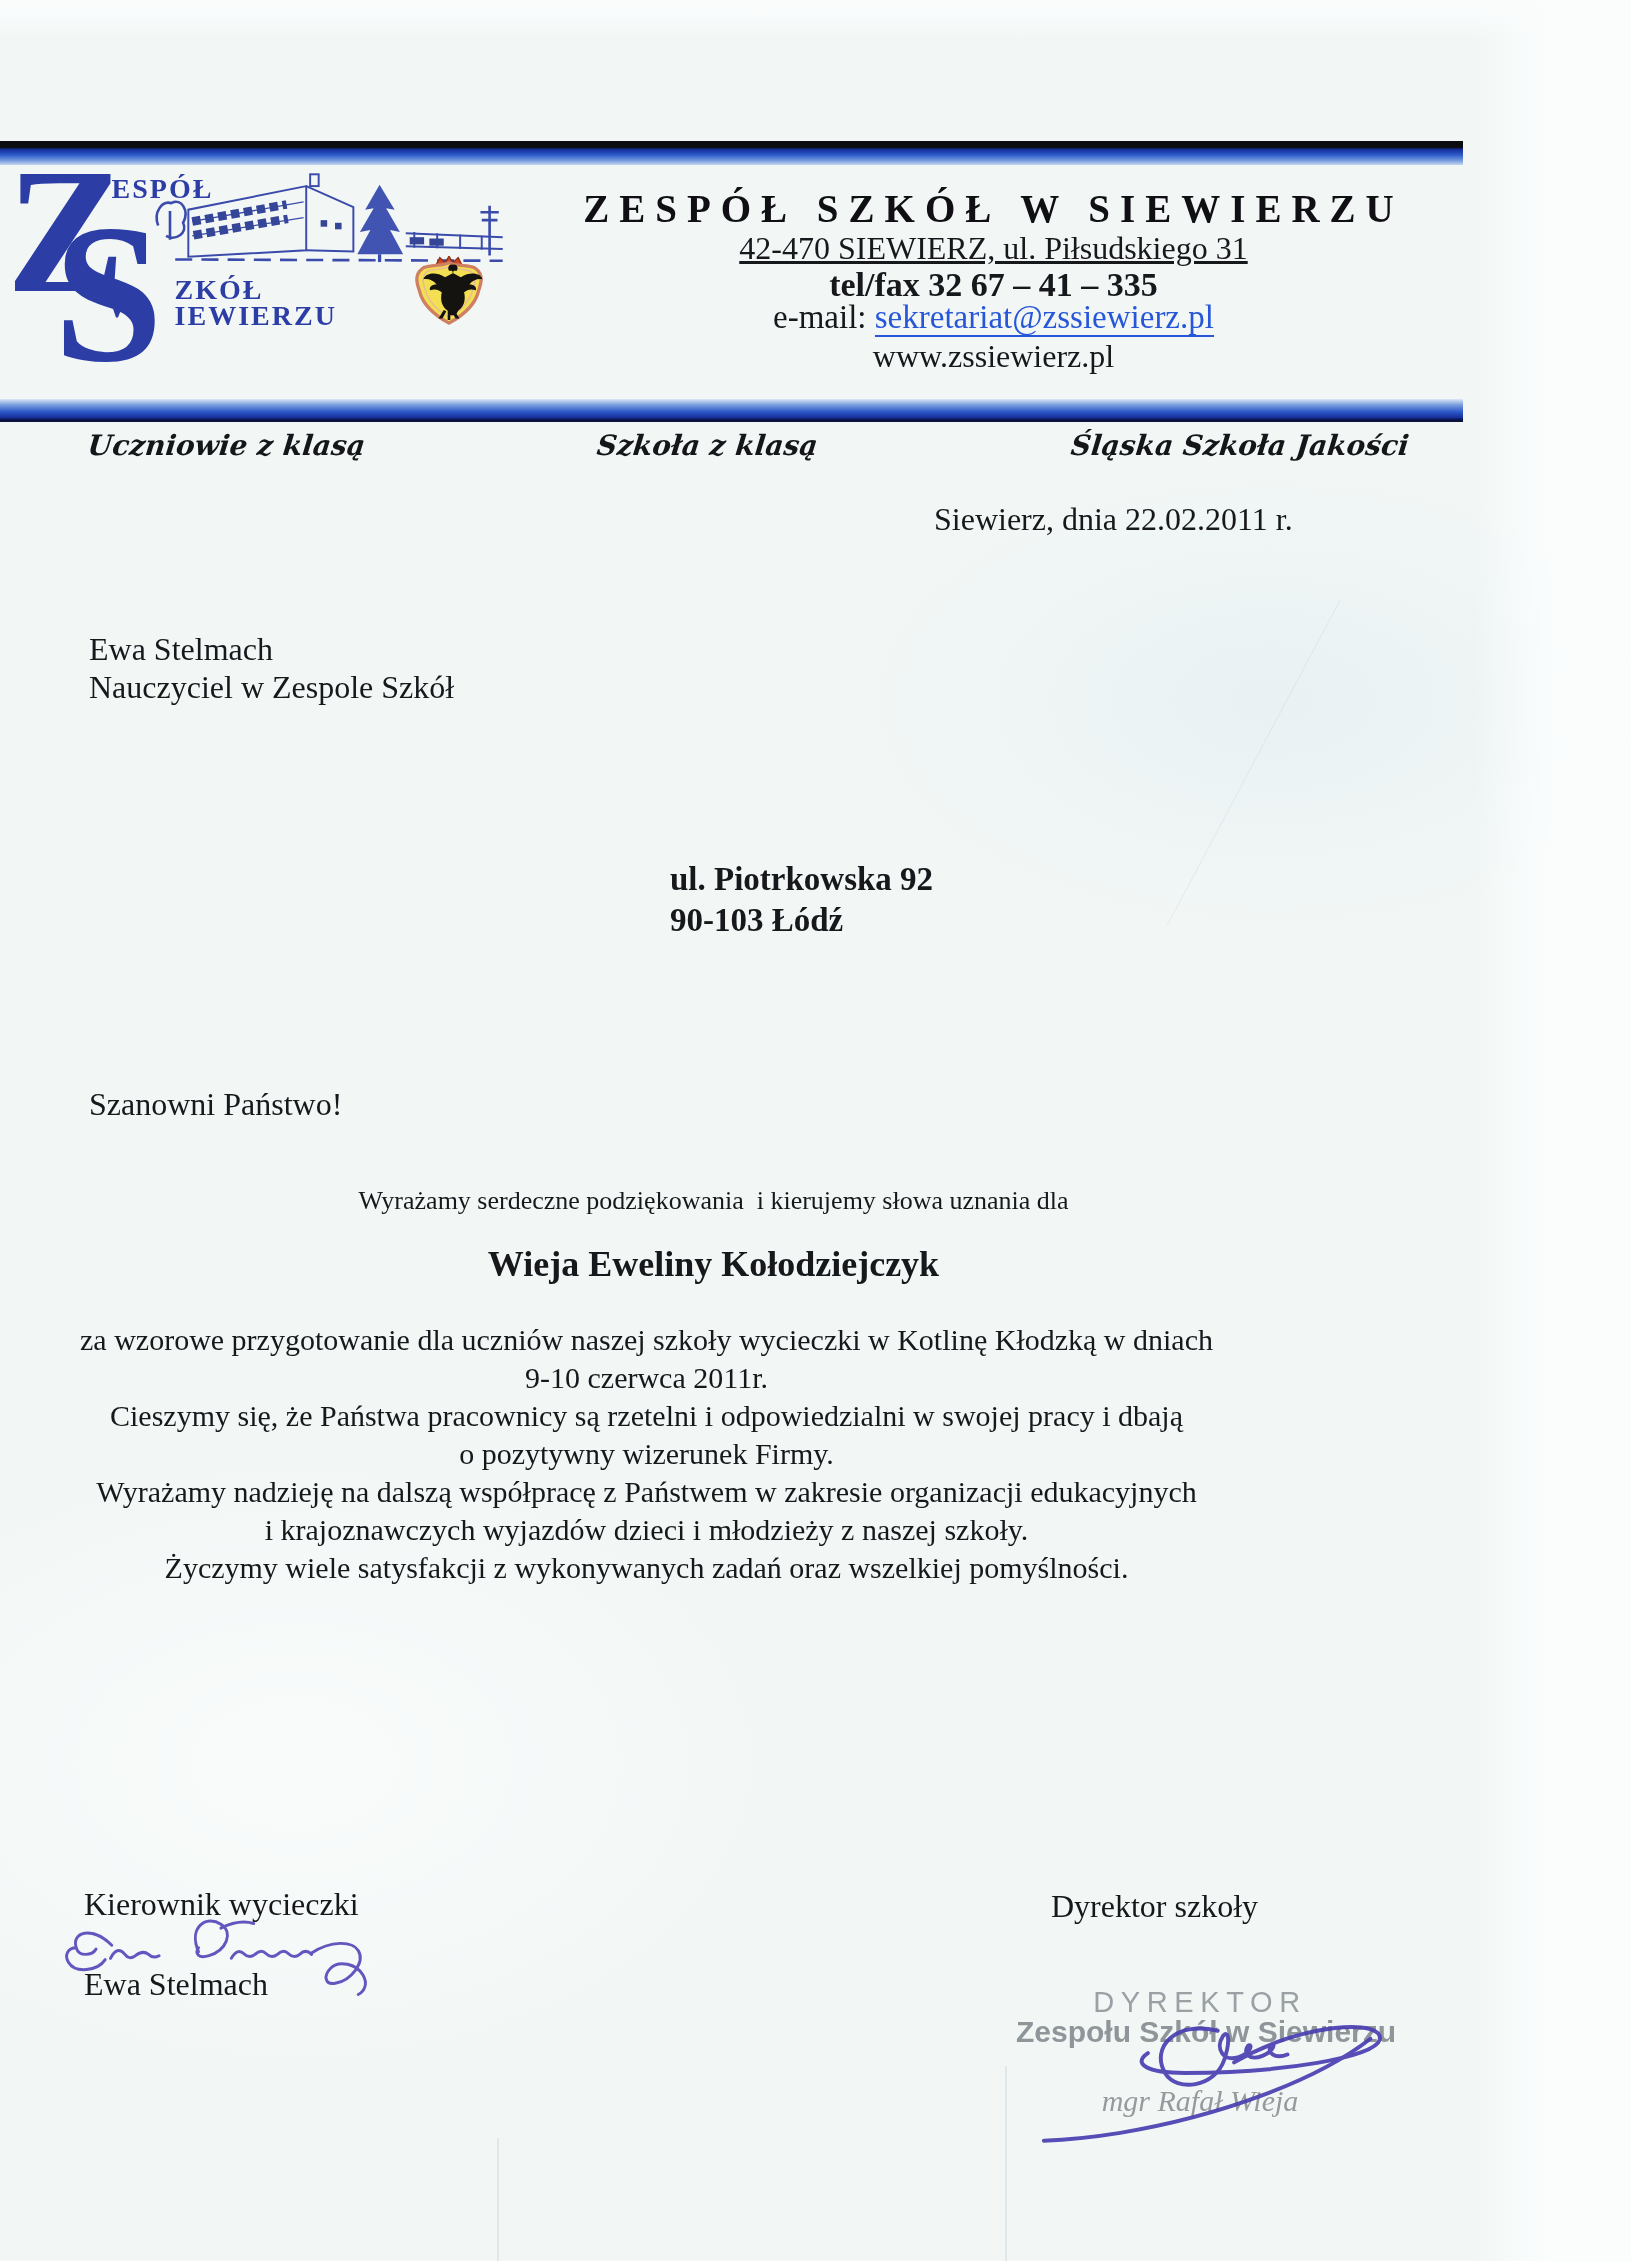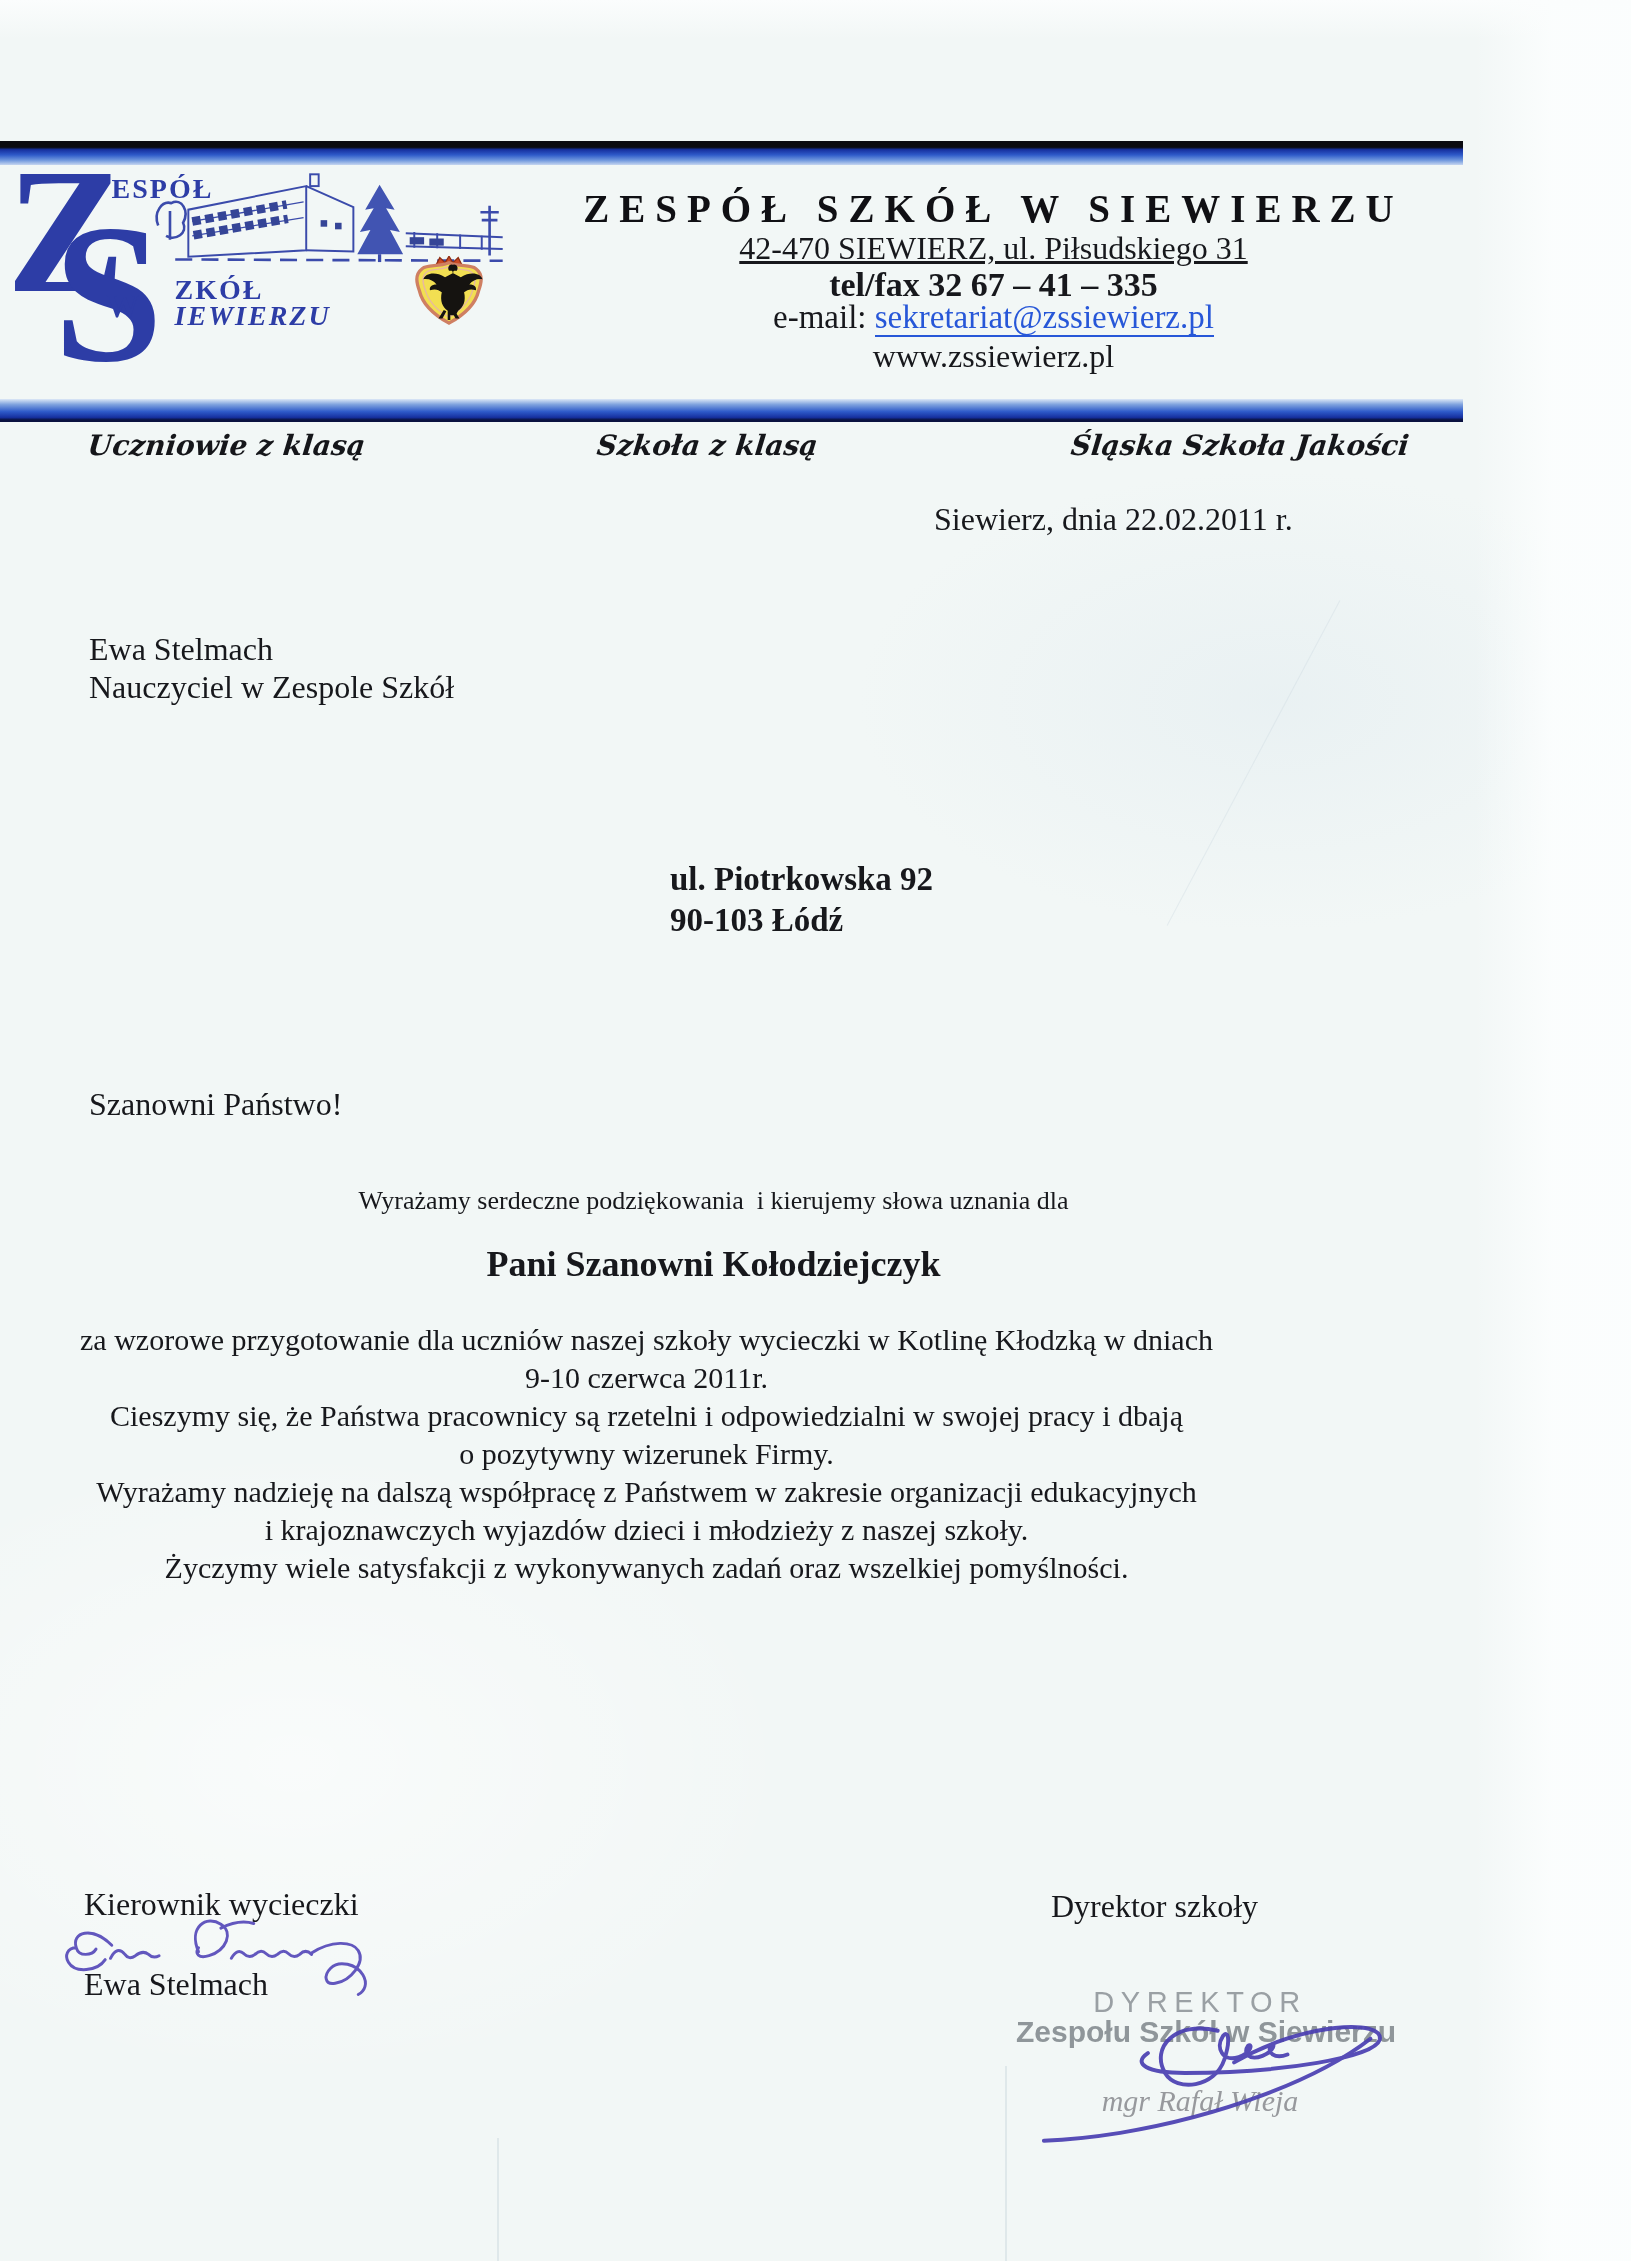--- a/index.html
+++ b/index.html
@@ -31,21 +31,21 @@
     background:linear-gradient(to bottom,#dce7f6 0%,#7fa2de 24%,#2e5ac9 55%,#16309f 80%,#0a1240 91%,#0a1240 100%);
   }
   
   .logo{position:absolute;left:6.6px;top:172px;width:513px;height:237px;color:#2d3da6;}
   .logo .glyph{position:absolute;line-height:1;font-family:"Liberation Serif",serif;font-weight:bold;color:#2d3da6;}
   .lg-z{left:0px;top:-30px;font-size:178px;}
   .lg-s{left:47px;top:23px;font-size:197px;}
   .lg-espol{left:105px;top:3.3px;font-size:28px;letter-spacing:2px;}
   .lg-w{left:100px;top:118px;font-size:33px;}
   .lg-zkol{left:168px;top:104px;font-size:28px;letter-spacing:2px;}
-  .lg-iewierzu{left:168px;top:130px;font-size:28px;letter-spacing:2px;font-style:italic;}
+  .lg-iewierzu{left:168px;top:130px;font-size:28px;letter-spacing:2px;}
   .logo svg{position:absolute;}
   .head-text{position:absolute;left:566px;top:0;width:855px;text-align:center;}
   .school-name{position:absolute;left:0;top:186px;width:100%;font-size:39px;font-weight:bold;letter-spacing:10px;color:#101014;white-space:nowrap;}
   .head-addr{position:absolute;left:0;top:230px;width:100%;font-size:32px;text-decoration:underline;}
   .head-telfax{position:absolute;left:0;top:266px;width:100%;font-size:34px;font-weight:bold;}
   .head-email{position:absolute;left:0;top:299px;width:100%;font-size:33px;}
   .head-email a{color:#2757d8;text-decoration:none;border-bottom:2.6px solid #2757d8;padding-bottom:0;}
   .head-www{position:absolute;left:0;top:338px;width:100%;font-size:32px;}
   
   .slogan{position:absolute;top:429px;font-family:"DejaVu Serif",serif;font-style:italic;font-weight:bold;font-size:28px;color:#15161a;display:inline-block;transform:skewX(-6deg);}
@@ -161,21 +161,21 @@
     <div>Nauczyciel w Zespole Szkół</div>
   </div>
 
   <div class="recipient">
     <div>ul. Piotrkowska 92</div>
     <div>90-103 Łódź</div>
   </div>
 
   <div class="salutation">Szanowni Państwo!</div>
   <div class="intro-line">Wyrażamy serdeczne podziękowania  i kierujemy słowa uznania dla</div>
-  <div class="honoree">Pani Szanowni Kołodziejczyk</div>
+  <div class="honoree">Wieja Eweliny Kołodziejczyk</div>
 
   <div class="paragraph">
     <div>za wzorowe przygotowanie dla uczniów naszej szkoły wycieczki w Kotlinę Kłodzką w dniach</div>
     <div>9-10 czerwca 2011r.</div>
     <div>Cieszymy się, że Państwa pracownicy są rzetelni i odpowiedzialni w swojej pracy i dbają</div>
     <div>o pozytywny wizerunek Firmy.</div>
     <div>Wyrażamy nadzieję na dalszą współpracę z Państwem w zakresie organizacji edukacyjnych</div>
     <div>i krajoznawczych wyjazdów dzieci i młodzieży z naszej szkoły.</div>
     <div>Życzymy wiele satysfakcji z wykonywanych zadań oraz wszelkiej pomyślności.</div>
   </div>

